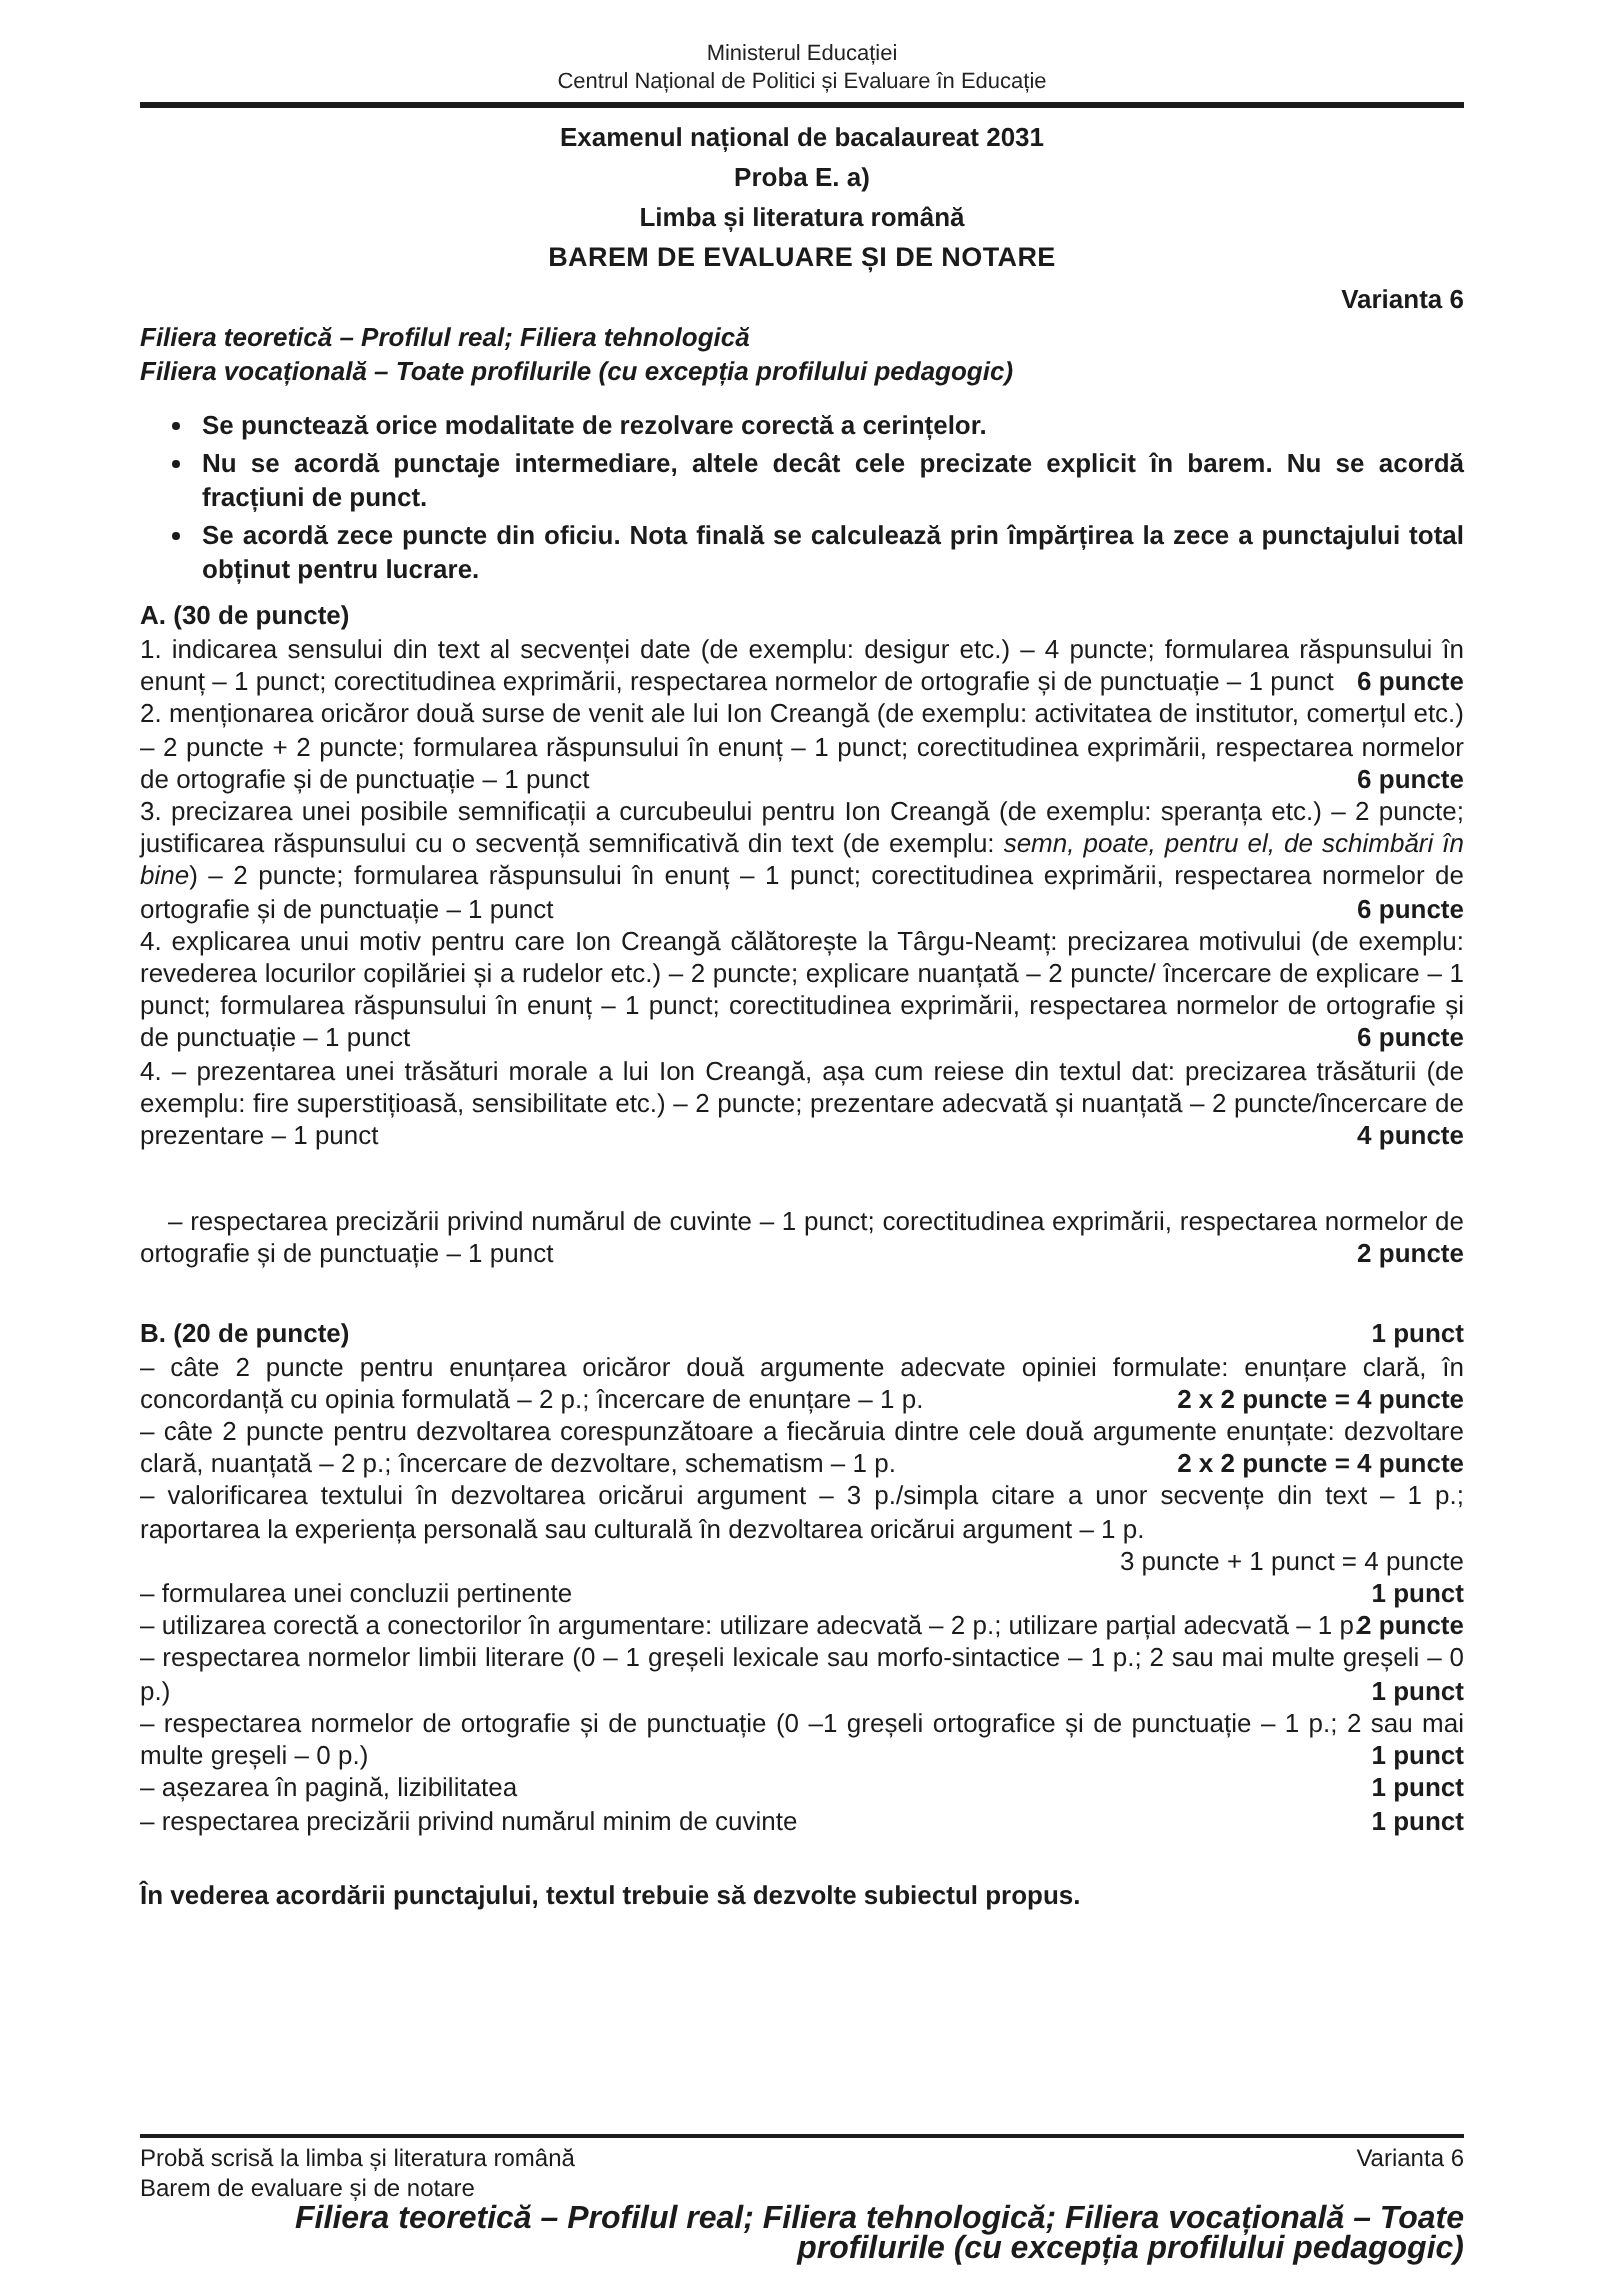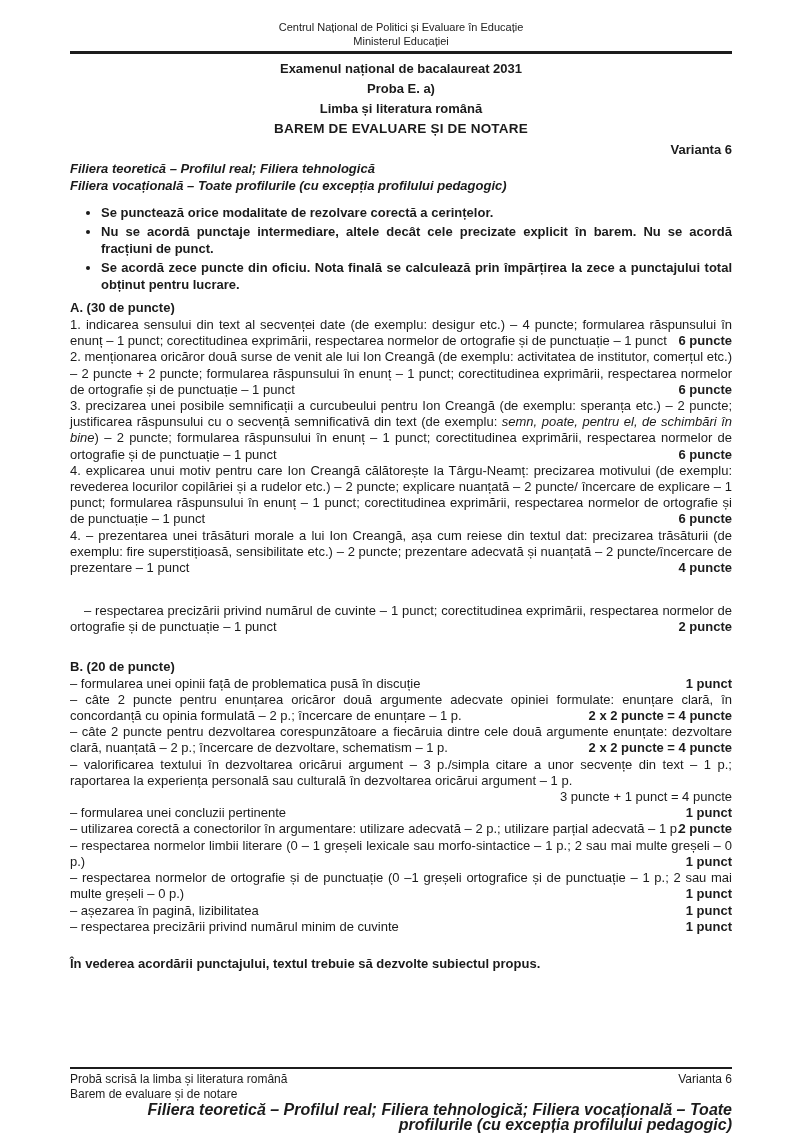--- a/index.html
+++ b/index.html
@@ -69,22 +69,22 @@
   .footer-row1 { display: flex; justify-content: space-between; }
   .footer-filiera { font-weight: bold; font-style: italic; font-size: 16px; text-align: right; }
   .footer-page { text-align: center; font-size: 11.5px; margin-top: 1px; }
 </style>
 </head>
 <body>
 
 <div class="page">
 
   <div class="ministry">
+    <div>Ministerul Educației</div>
     <div>Centrul Național de Politici și Evaluare în Educație</div>
-    <div>Ministerul Educației</div>
   </div>
   <hr class="top-rule">
 
   <div class="titles">
     <div class="t-line">Examenul național de bacalaureat 2031</div>
     <div class="t-line">Proba E. a)</div>
     <div class="t-line">Limba și literatura română</div>
     <div class="t-line doc-title">BAREM DE EVALUARE ȘI DE NOTARE</div>
   </div>
   <div class="variant">Varianta 6</div>
@@ -131,21 +131,20 @@
   <p class="item indent">
     <span>– respectarea precizării privind numărul de cuvinte – 1 punct; corectitudinea exprimării, respectarea normelor de ortografie și de punctuație – 1 punct</span>
     <span class="pts">2 puncte</span>
   </p>
 
   <div class="gap-lg"></div>
 
   <div class="sec-head">B. (20 de puncte)</div>
 
   <p class="item">
-    <span>– formularea unei opinii față de problematica pusă în discuție</span>
     <span class="pts">1 punct</span>
   </p>
 
   <p class="item">
     <span>– câte 2 puncte pentru enunțarea oricăror două argumente adecvate opiniei formulate: enunțare clară, în concordanță cu opinia formulată – 2 p.; încercare de enunțare – 1 p.</span>
     <span class="pts">2 x 2 puncte = 4 puncte</span>
   </p>
 
   <p class="item">
     <span>– câte 2 puncte pentru dezvoltarea corespunzătoare a fiecăruia dintre cele două argumente enunțate: dezvoltare clară, nuanțată – 2 p.; încercare de dezvoltare, schematism – 1 p.</span>

